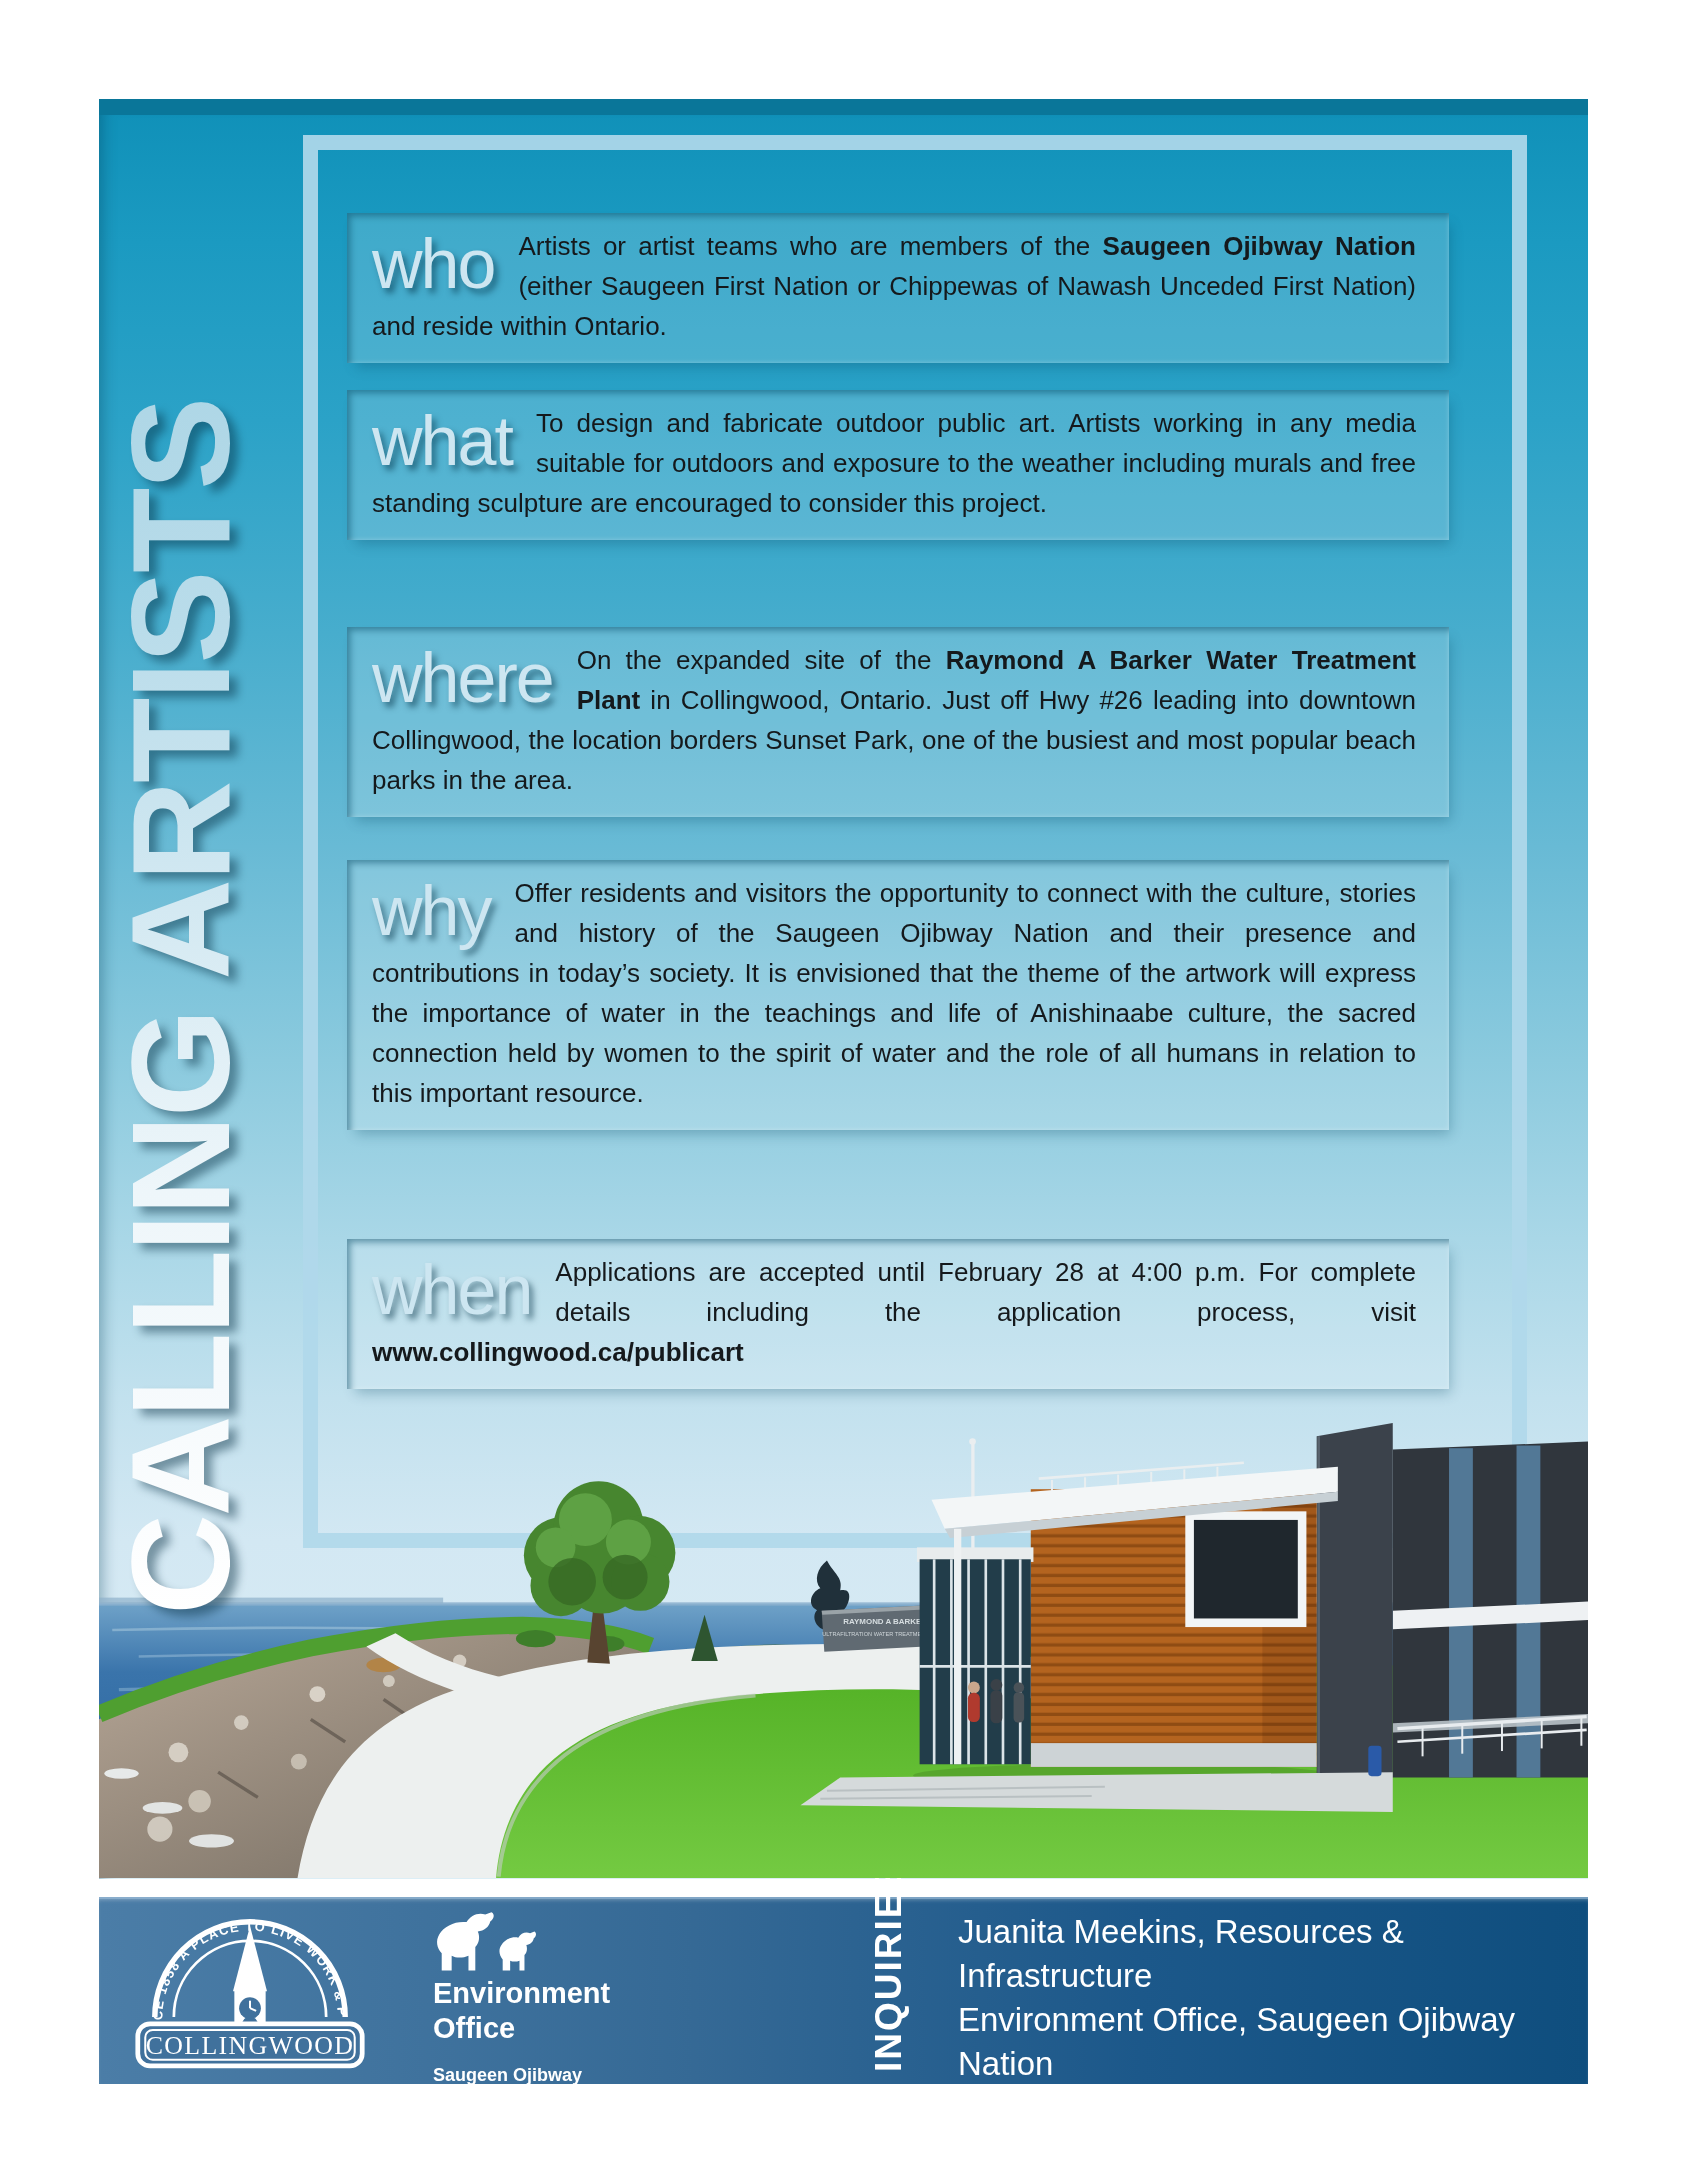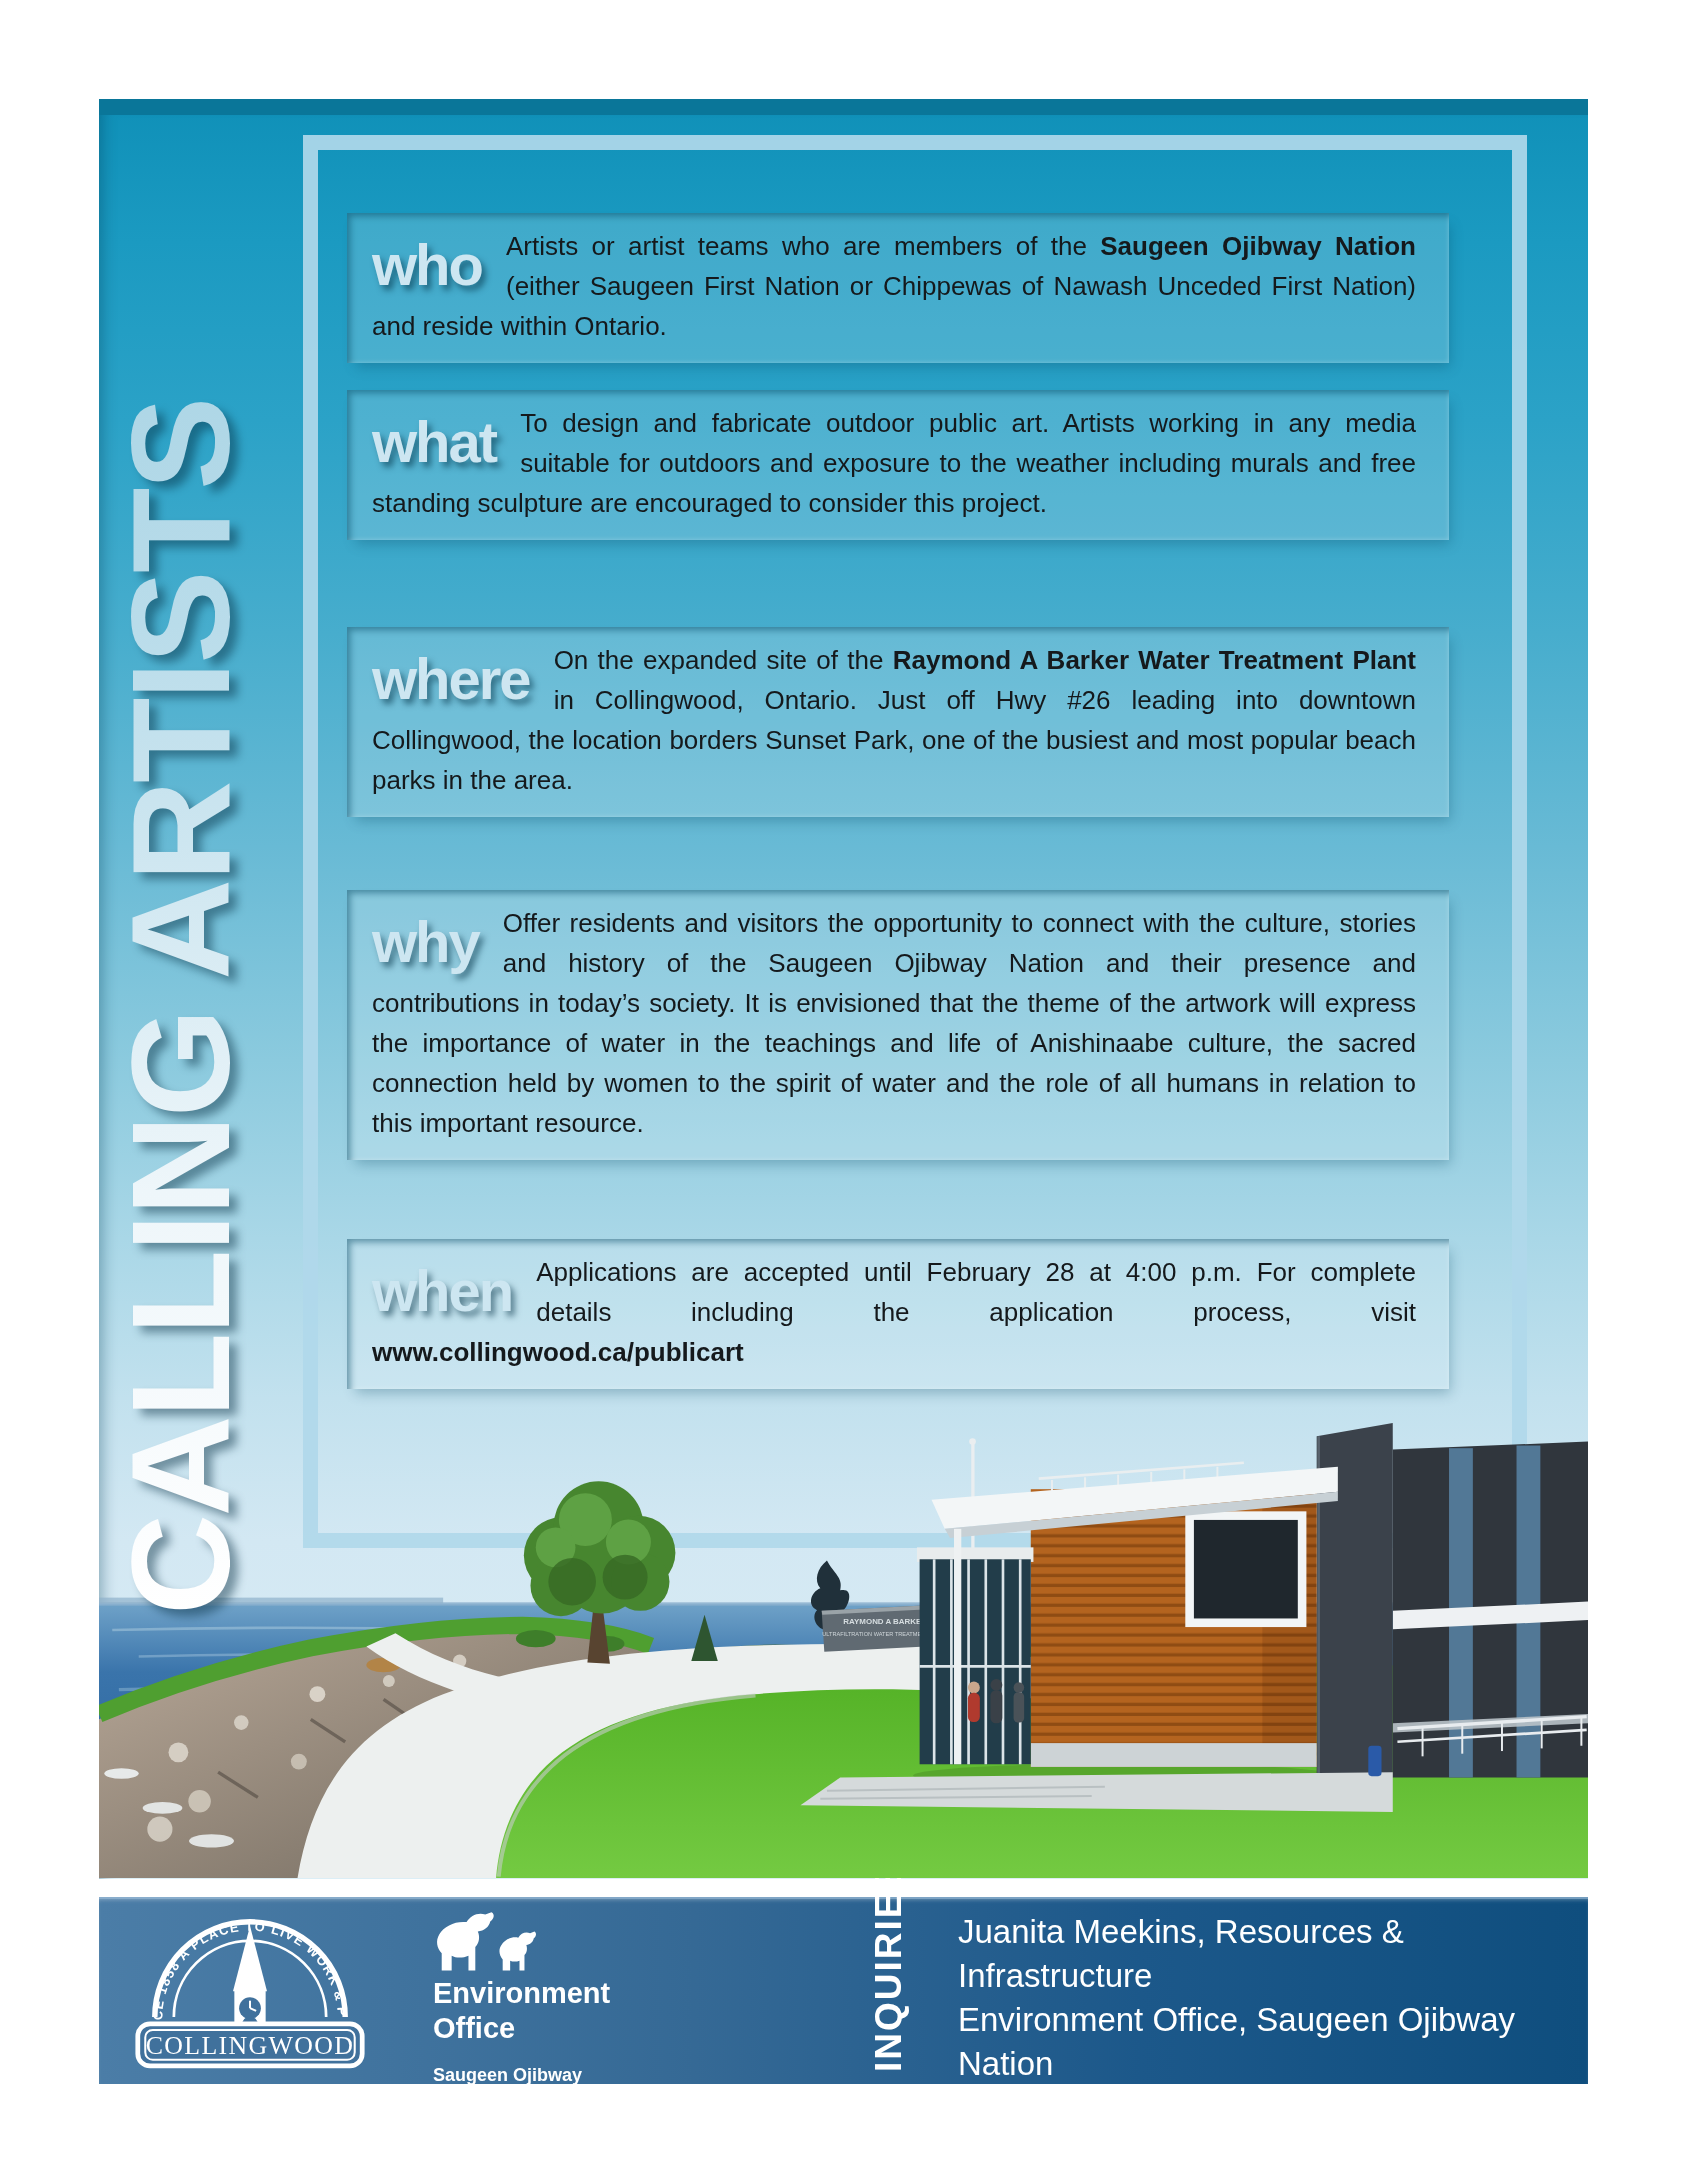--- a/index.html
+++ b/index.html
@@ -23,22 +23,22 @@
       -webkit-background-clip:text;background-clip:text;-webkit-text-fill-color:transparent;
       text-shadow:none;filter:drop-shadow(-6.6px 8px 4.6px rgba(0,40,60,.45));}
   }
   
   .box{position:absolute;left:248px;width:1102px;box-sizing:border-box;z-index:3;
     padding:13.2px 33px 17px 25px;background:rgba(255,255,255,.17);
     box-shadow:inset 7.3px 7.3px 6.6px -4px rgba(8,76,102,.5),
                inset -2.6px -2.6px 5.3px -2.6px rgba(255,255,255,.28),
                5.3px 8px 12px -4px rgba(8,70,95,.3);}
   .box-who{top:114px;} .box-what{top:291px;} .box-where{top:528px;}
-  .box-why{top:761px;margin-top:30px;} .box-when{top:1140px;}
-  .hword{float:left;margin:2.6px 24px 0 0;font-size:58px;line-height:71px;font-weight:bold;
+  .box-why{top:761px;} .box-when{top:1140px;}
+  .hword{float:left;margin:2.6px 24px 0 0;font-size:70px;line-height:71px;font-weight:normal;
     letter-spacing:-2px;color:#cde6f1;text-shadow:4px 5.3px 6px rgba(0,45,65,.55);}
   .sec-text{margin:0;font-size:26px;line-height:40px;text-align:justify;color:#15191c;}
   .sec-text .bseg{font-weight:bold;}
   
   .photo{position:absolute;left:0;top:1250px;width:1489px;height:529px;z-index:2;}
   
   .footer{position:absolute;left:99px;top:1897px;width:1489px;height:187px;
     background:linear-gradient(90deg,#4b7da7 0%,#356995 40%,#1c588a 70%,#0f4e7e 100%);
     border-top:2px solid rgba(170,200,224,.65);box-sizing:border-box;
     box-shadow:inset 0 2.6px 4px -2px rgba(255,255,255,.35);}

